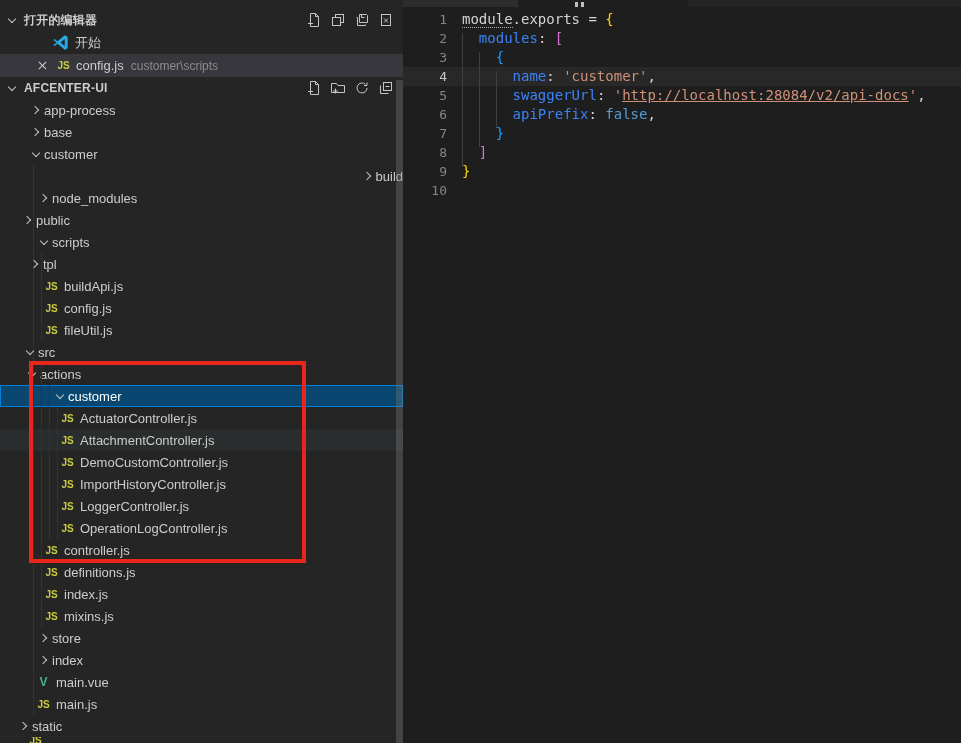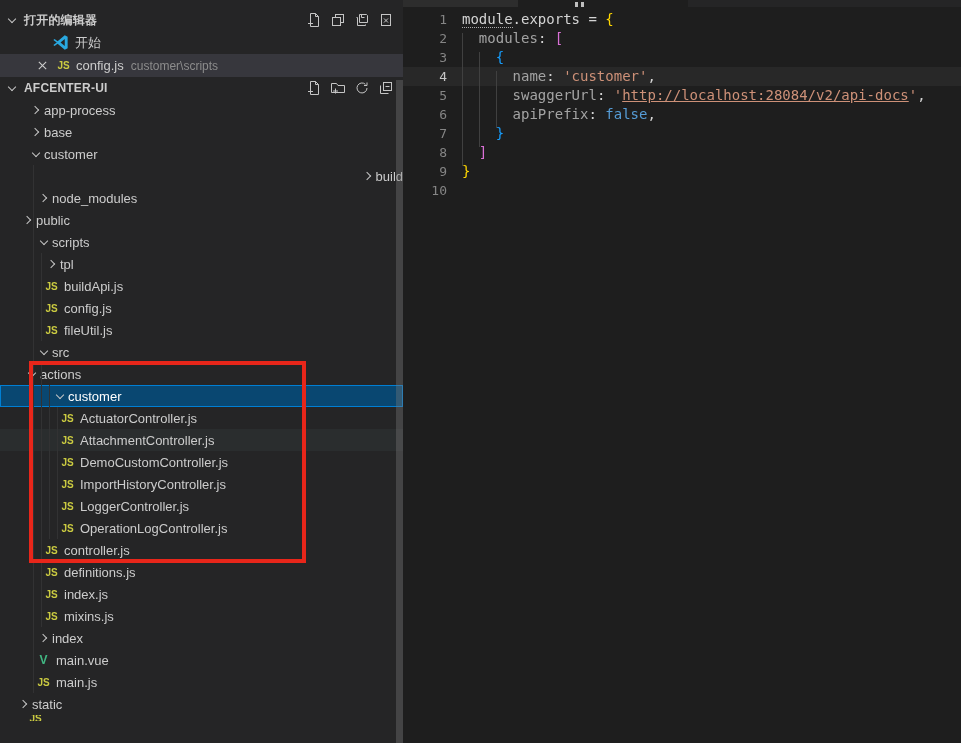--- a/index.html
+++ b/index.html
@@ -53,21 +53,21 @@
   .tab-inactive{left:0;width:115px;background:#2d2d2d;}
   .tab-active{left:115px;width:170px;background:#1e1e1e;}
   .tab-mark{position:absolute;top:2px;width:3px;height:5px;background:#bfbfbf;}
   .code{position:relative;padding-top:3px;font-family:"DejaVu Sans Mono","Liberation Mono",monospace;
     font-size:14px;}
   .line{height:19px;line-height:19px;display:flex;white-space:pre;}
   .line .num{width:44px;flex:none;text-align:right;color:#858585;font-size:13px;}
   .line .txt{margin-left:15px;}
   .line.cur{background:#282828;}
   .line.cur .num{color:#c6c6c6;}
-  .plain{color:#d4d4d4;} .prop{color:#a3a3a3;} .str{color:#ce9178;} .kw{color:#569cd6;}
+  .plain{color:#d4d4d4;} .prop{color:#3b82f6;} .str{color:#ce9178;} .kw{color:#569cd6;}
   .b1{color:#ffd700;} .b2{color:#da70d6;} .b3{color:#179fff;}
   .dotted{border-bottom:1px dotted #aaaaaa;}
   .link{text-decoration:underline;}
   .iguide{position:absolute;width:1px;background:#404040;z-index:1;}
 </style>
 </head>
 <body>
 
 <div class="sidebar">
   <div class="spacer"></div>
@@ -181,21 +181,21 @@
       <div class="tree-row" style="padding-left: 20px;">
         <span class="tguide" style="left: 33px;"></span>
         <span class="chev right"></span>
         <span class="lbl">public</span>
       </div>
       <div class="tree-row" style="padding-left: 36px;">
         <span class="tguide" style="left: 33px;"></span>
         <span class="chev down"></span>
         <span class="lbl">scripts</span>
       </div>
-      <div class="tree-row" style="padding-left: 44px;">
+      <div class="tree-row" style="padding-left: 27px;">
         <span class="tguide" style="left: 33px;"></span>
         <span class="tguide" style="left: 41px;"></span>
         <span class="chev right"></span>
         <span class="lbl">tpl</span>
       </div>
       <div class="tree-row" style="padding-left: 44px;">
         <span class="tguide" style="left: 33px;"></span>
         <span class="tguide" style="left: 41px;"></span>
         <span class="ficon js">JS</span>
         <span class="lbl">buildApi.js</span>
@@ -205,21 +205,21 @@
         <span class="tguide" style="left: 41px;"></span>
         <span class="ficon js">JS</span>
         <span class="lbl">config.js</span>
       </div>
       <div class="tree-row" style="padding-left: 44px;">
         <span class="tguide" style="left: 33px;"></span>
         <span class="tguide" style="left: 41px;"></span>
         <span class="ficon js">JS</span>
         <span class="lbl">fileUtil.js</span>
       </div>
-      <div class="tree-row" style="padding-left: 36px;">
+      <div class="tree-row" style="padding-left: 22px;">
         <span class="tguide" style="left: 33px;"></span>
         <span class="chev down"></span>
         <span class="lbl">src</span>
       </div>
       <div class="tree-row" style="padding-left: 24px;">
         <span class="tguide" style="left: 33px;"></span>
         <span class="tguide" style="left: 41px;"></span>
         <span class="chev down"></span>
         <span class="lbl">actions</span>
       </div>
@@ -294,20 +294,25 @@
         <span class="tguide" style="left: 33px;"></span>
         <span class="tguide" style="left: 41px;"></span>
         <span class="ficon js">JS</span>
         <span class="lbl">index.js</span>
       </div>
       <div class="tree-row" style="padding-left: 44px;">
         <span class="tguide" style="left: 33px;"></span>
         <span class="tguide" style="left: 41px;"></span>
         <span class="ficon js">JS</span>
         <span class="lbl">mixins.js</span>
+      </div>
+      <div class="tree-row" style="padding-left: 36px;">
+        <span class="tguide" style="left: 33px;"></span>
+        <span class="chev right"></span>
+        <span class="lbl">store</span>
       </div>
       <div class="tree-row" style="padding-left: 36px;">
         <span class="tguide" style="left: 33px;"></span>
         <span class="chev right"></span>
         <span class="lbl">index</span>
       </div>
       <div class="tree-row" style="padding-left: 36px;">
         <span class="tguide" style="left: 33px;"></span>
         <span class="ficon vue">V</span>
         <span class="lbl">main.vue</span>

